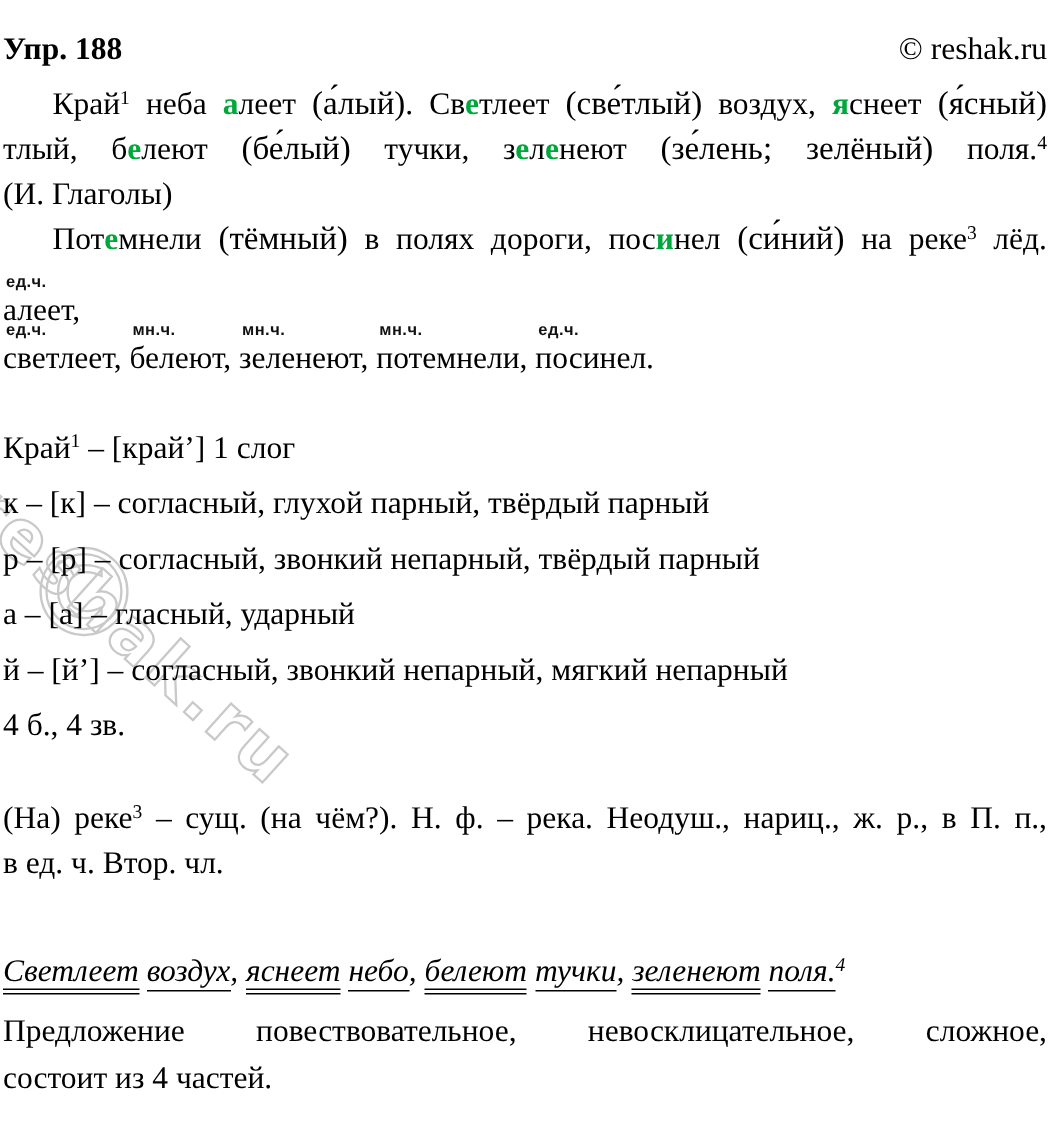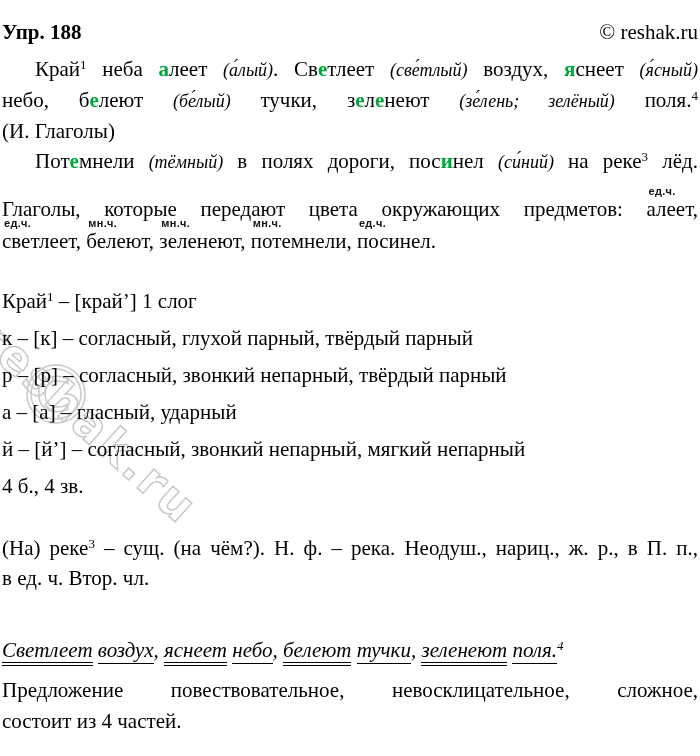--- a/index.html
+++ b/index.html
@@ -45,21 +45,21 @@
   .s-phon .line { line-height: 37px; }
   .s-morph { margin-top: 28px; }
   .s-morph .line { line-height: 30px; }
   .s-syntax { margin-top: 42px; }
   .s-syntax .line { line-height: 30px; font-style: italic; }
   .s-concl { margin-top: 10px; }
   .s-concl .line { line-height: 31px; }
 
   
   .g { color: var(--green, #00a83c); font-weight: bold; }
-  .i { font-style: italic; font-size: 18px; }
+  .i { font-size: 22px; }
   .sup { font-size: 13px; vertical-align: 7px; line-height: 0; }
   .u1 { border-bottom: 1px solid #000; padding-bottom: 1px; }
   .u2 { border-bottom: 4px double #000; }
   .labeled { position: relative; }
   .mini-label {
     position: absolute; top: -11px; left: 2px;
     font-family: "Liberation Sans", "DejaVu Sans", sans-serif;
     font-size: 11px; font-weight: bold; letter-spacing: 0.3px;
     line-height: 11px; white-space: nowrap; color: #111;
   }
@@ -74,30 +74,30 @@
 
 <div class="doc">
 
   <div class="header">
     <span class="title">Упр. 188</span>
     <span class="copyright">© reshak.ru</span>
   </div>
 
   <div class="s-excerpt1">
     <div class="line jst ind"><span>Край</span><span class="sup">1</span><span> неба </span><span class="g">а</span><span>леет </span><span class="i">(а́лый)</span><span>. Св</span><span class="g">е</span><span>тлеет </span><span class="i">(све́тлый)</span><span> воздух, </span><span class="g">я</span><span>снеет </span><span class="i">(я́сный)</span></div>
-    <div class="line jst"><span>небо, б</span><span class="g">е</span><span>леют </span><span class="i">(бе́лый)</span><span> тучки, з</span><span class="g">е</span><span>л</span><span class="g">е</span><span>неют </span><span class="i">(зе́лень; зелёный)</span><span> поля.</span><span class="sup">4</span></div>
+    <div class="line jst"><span>тлый, б</span><span class="g">е</span><span>леют </span><span class="i">(бе́лый)</span><span> тучки, з</span><span class="g">е</span><span>л</span><span class="g">е</span><span>неют </span><span class="i">(зе́лень; зелёный)</span><span> поля.</span><span class="sup">4</span></div>
     <div class="line"><span>(И. Глаголы)</span></div>
   </div>
 
   <div class="s-excerpt2">
     <div class="line jst ind"><span>Пот</span><span class="g">е</span><span>мнели </span><span class="i">(тёмный)</span><span> в полях дороги, пос</span><span class="g">и</span><span>нел </span><span class="i">(си́ний)</span><span> на реке</span><span class="sup">3</span><span> лёд.</span></div>
   </div>
 
   <div class="s-verbs">
-    <div class="line jst"><span>Глаголы, которые передают цвета окружающих предметов: </span><span class="labeled"><span class="mini-label">ед.ч.</span>алеет,</span></div>
+    <div class="line jst"><span class="labeled"><span class="mini-label">ед.ч.</span>алеет,</span></div>
     <div class="line"><span class="labeled"><span class="mini-label">ед.ч.</span>светлеет,</span><span> </span><span class="labeled"><span class="mini-label">мн.ч.</span>белеют,</span><span> </span><span class="labeled"><span class="mini-label">мн.ч.</span>зеленеют,</span><span> </span><span class="labeled"><span class="mini-label">мн.ч.</span>потемнели,</span><span> </span><span class="labeled"><span class="mini-label">ед.ч.</span>посинел.</span></div>
   </div>
 
   <div class="s-phon">
     <div class="line"><span>Край</span><span class="sup">1</span><span> – [край’] 1 слог</span></div>
     <div class="line"><span>к – [к] – согласный, глухой парный, твёрдый парный</span></div>
     <div class="line"><span>р – [р] – согласный, звонкий непарный, твёрдый парный</span></div>
     <div class="line"><span>а – [а] – гласный, ударный</span></div>
     <div class="line"><span>й – [й’] – согласный, звонкий непарный, мягкий непарный</span></div>
     <div class="line"><span>4 б., 4 зв.</span></div>

